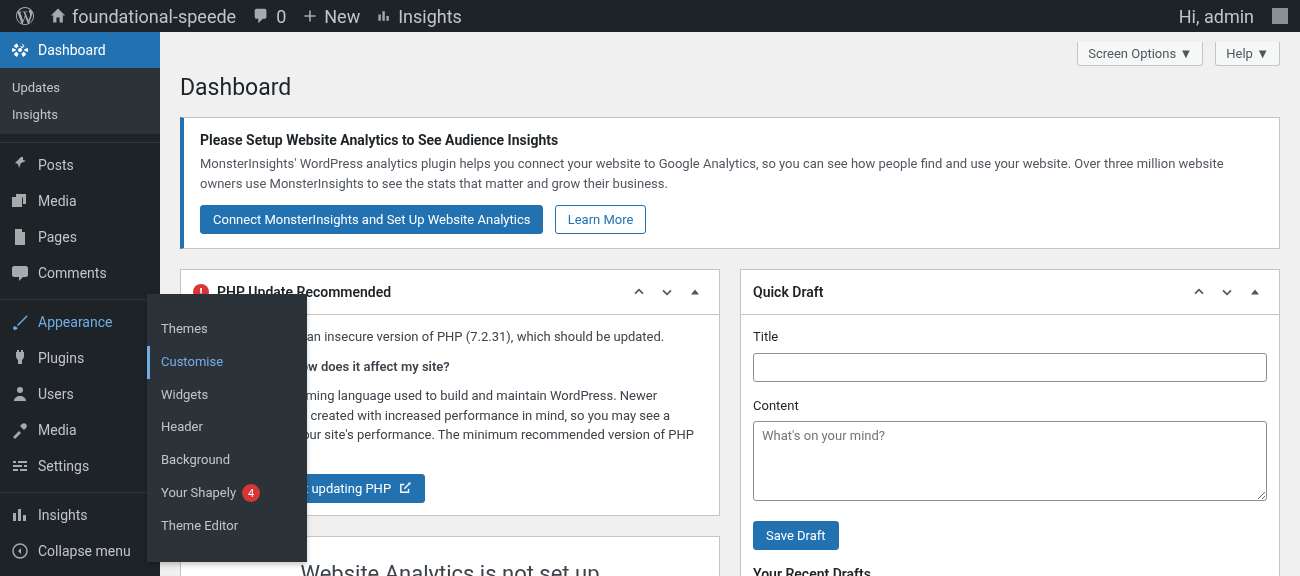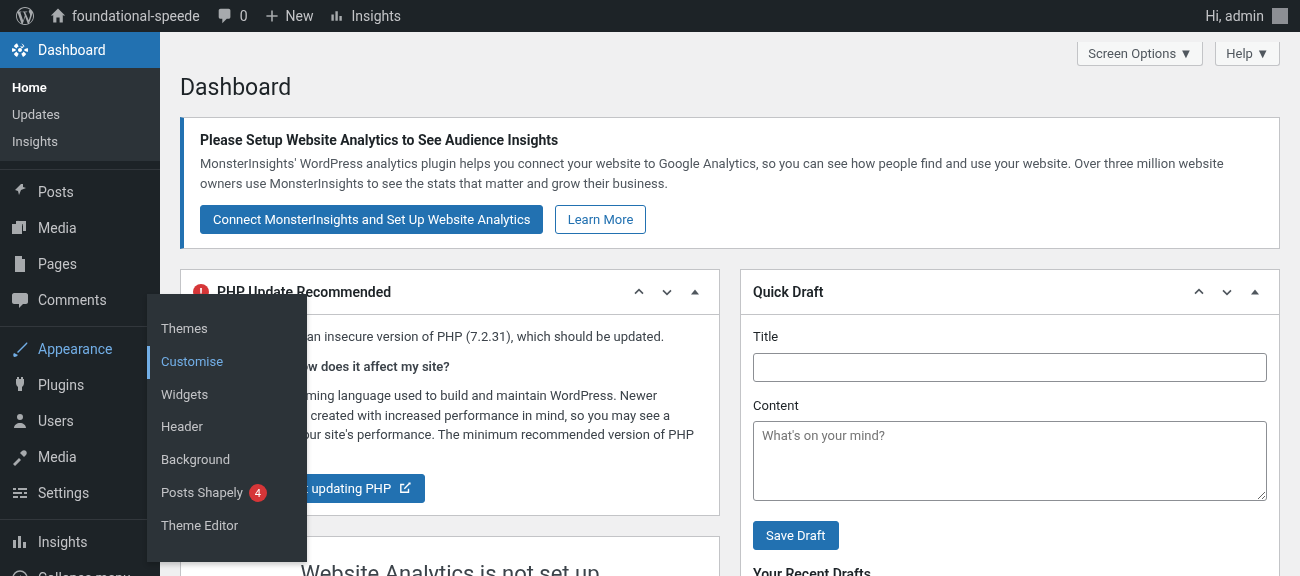--- a/index.html
+++ b/index.html
@@ -1,22 +1,22 @@
 <!DOCTYPE html>
 <html><head>
 <meta charset="utf-8">
 <style>
 * { margin: 0; padding: 0; box-sizing: border-box; font-family: -apple-system, BlinkMacSystemFont, "Segoe UI", Roboto, sans-serif; }
 body { background: #f0f0f1; color: #3c434a; font-size: 13px; overflow-x: hidden; }
 
 
-.adminbar { height: 32px; background: #1d2327; color: #c3c4c7; display: flex; align-items: center; padding: 0 8px; font-size: 14px; }
+.adminbar { height: 32px; background: #1d2327; color: #c3c4c7; display: flex; align-items: center; padding: 0 8px; font-size: 18px; }
 .adminbar-left { display: flex; align-items: center; gap: 0; }
 .adminbar-item { display: flex; align-items: center; padding: 0 8px; height: 32px; color: #c3c4c7; cursor: pointer; gap: 6px; }
-.adminbar-right { margin-left: auto; display: flex; align-items: center; gap: 8px; padding-right: 4px; }
+.adminbar-right { margin-left: auto; display: flex; align-items: center; gap: 18px; padding-right: 4px; }
 .avatar { width: 16px; height: 16px; background: #8c8f94; }
 
 
 .sidebar { position: absolute; top: 32px; left: 0; width: 160px; background: #1d2327; color: #c3c4c7; height: calc(100% - 32px); }
 .menu-item { display: flex; align-items: center; padding: 8px 10px; gap: 8px; cursor: pointer; color: #c3c4c7; font-size: 14px; }
 .menu-item.current { background: #2271b1; color: #fff; position: relative; }
 .menu-item.current::after { content: ""; position: absolute; right: -8px; top: 50%; transform: translateY(-50%); border: 8px solid transparent; border-right-color: #f0f0f1; }
 .menu-item.open-current { color: #72aee6; }
 .submenu { background: #2c3338; padding: 6px 0; }
 .submenu-item { padding: 6px 12px; font-size: 13px; color: #c3c4c7; cursor: pointer; }
@@ -106,21 +106,20 @@
 <div class="sidebar">
   <div class="menu-item current">
     <span class="menu-icon">
         <svg viewBox="0 0 20 20" width="20" height="20">
           <path d="M3.8 6.2C4.5 5 5.6 4 7 3.3l1.7 3.1c-1 .4-1.8 1.2-2.3 2.2L3.8 6.2zM2 10c0-.7.1-1.4.3-2l3.4 1.2c-.1.3-.1.5-.1.8 0 .3 0 .5.1.8L2.3 12c-.2-.6-.3-1.3-.3-2zm5 7c-1.4-.7-2.5-1.7-3.2-3l2.6-2.4c.5 1 1.3 1.8 2.3 2.2L7 17zm3-5c-1.1 0-2-.9-2-2s.9-2 2-2 2 .9 2 2-.9 2-2 2zm3 5l-1.7-3.2c1-.4 1.8-1.2 2.3-2.2l2.6 2.4c-.7 1.3-1.8 2.3-3.2 3zm1.3-6.2c.1-.3.1-.5.1-.8 0-.3 0-.5-.1-.8L17.7 8c.2.6.3 1.3.3 2s-.1 1.4-.3 2l-3.4-1.2zm-.7-4.2L11.3 3.3C12.7 4 13.8 5 14.5 6.2l-2.6 2.4c-.5-1-1.3-1.8-2.3-2.2z" fill="#fff"></path>
         </svg>
       </span>
     <span>Dashboard</span>
   </div>
   <div class="submenu">
-    <div class="submenu-item current">Home</div>
     <div class="submenu-item">Updates</div>
     <div class="submenu-item">Insights</div>
   </div>
   <div class="menu-sep"></div>
   <div class="menu-item">
     <span class="menu-icon">
         <svg viewBox="0 0 20 20" width="20" height="20" fill="#a7aaad">
           <path d="M11 2l-6 6 3 1 1 4 2-5 5-2-3-1V2z"></path>
         </svg>
       </span>
@@ -213,21 +212,21 @@
   </div>
 </div>
 
 <div class="flyout">
   <div class="flyout-item">Themes</div>
   <div class="flyout-item hovered">Customise</div>
   <div class="flyout-item">Widgets</div>
   <div class="flyout-item">Header</div>
   <div class="flyout-item">Background</div>
   <div class="flyout-item">
-    <span>Posts Shapely</span>
+    <span>Your Shapely</span>
     <span class="badge-count">4</span>
   </div>
   <div class="flyout-item">Theme Editor</div>
 </div>
 
 <div class="main">
   <div class="top-buttons">
     <button class="screen-btn"><span>Screen Options</span> ▼</button>
     <button class="screen-btn"><span>Help</span> ▼</button>
   </div>

